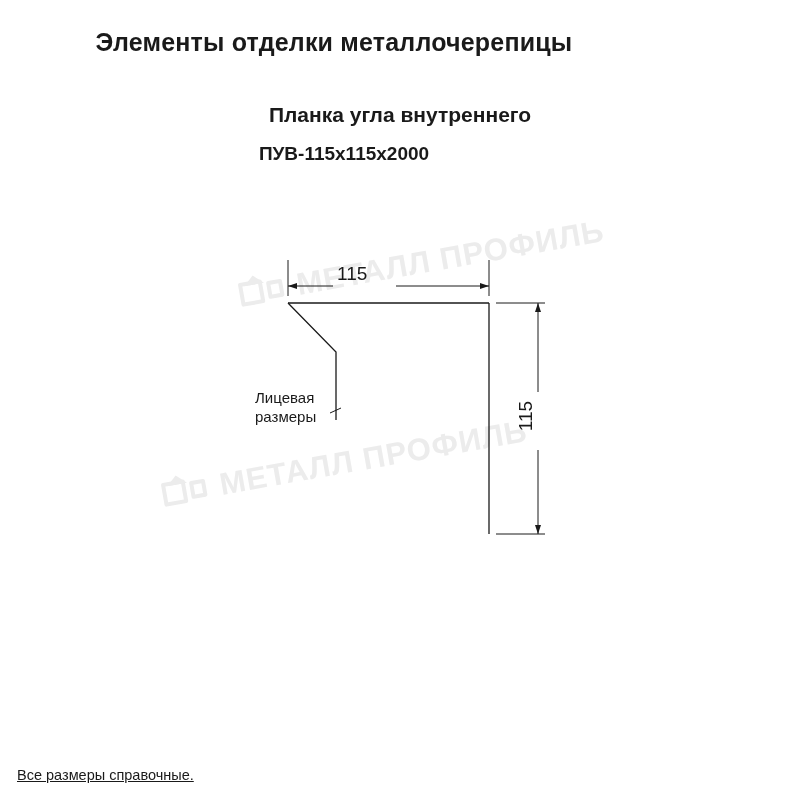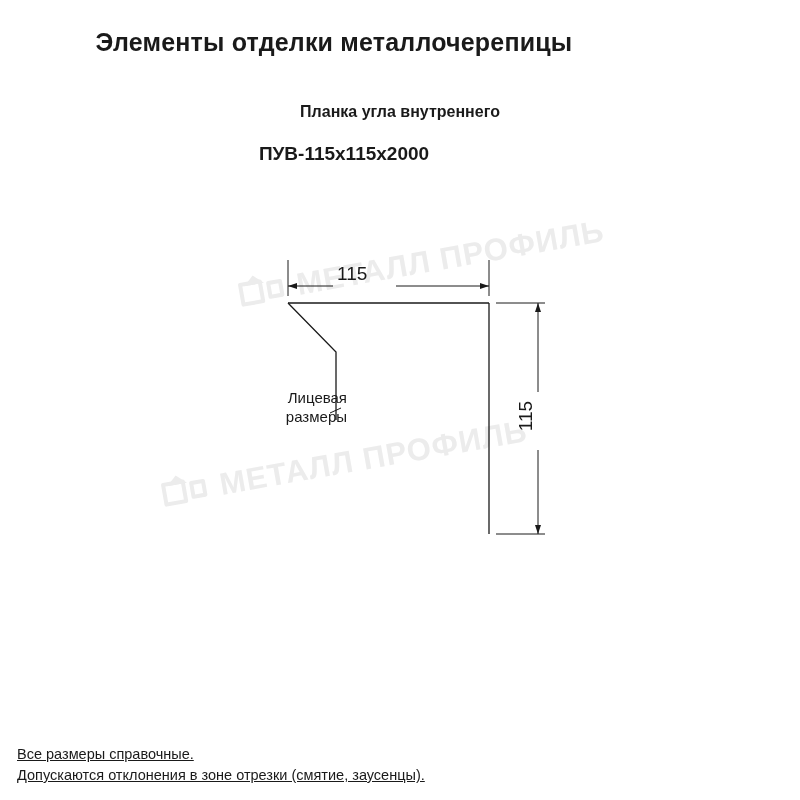--- a/index.html
+++ b/index.html
@@ -27,21 +27,21 @@
     font-size: 25px;
     font-weight: bold;
     letter-spacing: 0.2px;
   }
   .title-sub1 {
     position: absolute;
     top: 103px;
     left: 0;
     width: 800px;
     text-align: center;
-    font-size: 16px;
+    font-size: 21px;
     font-weight: bold;
   }
   .title-sub2 {
     position: absolute;
     top: 143px;
     left: 0;
     width: 688px;
     text-align: center;
     font-size: 19px;
     font-weight: bold;
@@ -119,21 +119,21 @@
     left: 511px;
     transform: rotate(-90deg);
     transform-origin: center center;
   }
   .face-label {
     position: absolute;
     top: 388px;
     left: 255px;
     font-size: 15px;
     line-height: 19px;
-    text-align: right;
+    text-align: left;
     color: #1a1a1a;
     width: 92px;
   }
 
   
   .footnotes {
     position: absolute;
     left: 17px;
     bottom: 14px;
     font-size: 14.5px;
@@ -204,14 +204,13 @@
 <div class="dim-label dim-top">115</div>
 <div class="dim-label dim-right">115</div>
 
 <div class="face-label">
   <div>Лицевая</div>
   <div>размеры</div>
 </div>
 
 <div class="footnotes">
   <div>Все размеры справочные.</div>
-  <div>Допускаются отклонения в зоне отрезки (смятие, заусенцы).</div>
 </div>
 
 </body></html>

